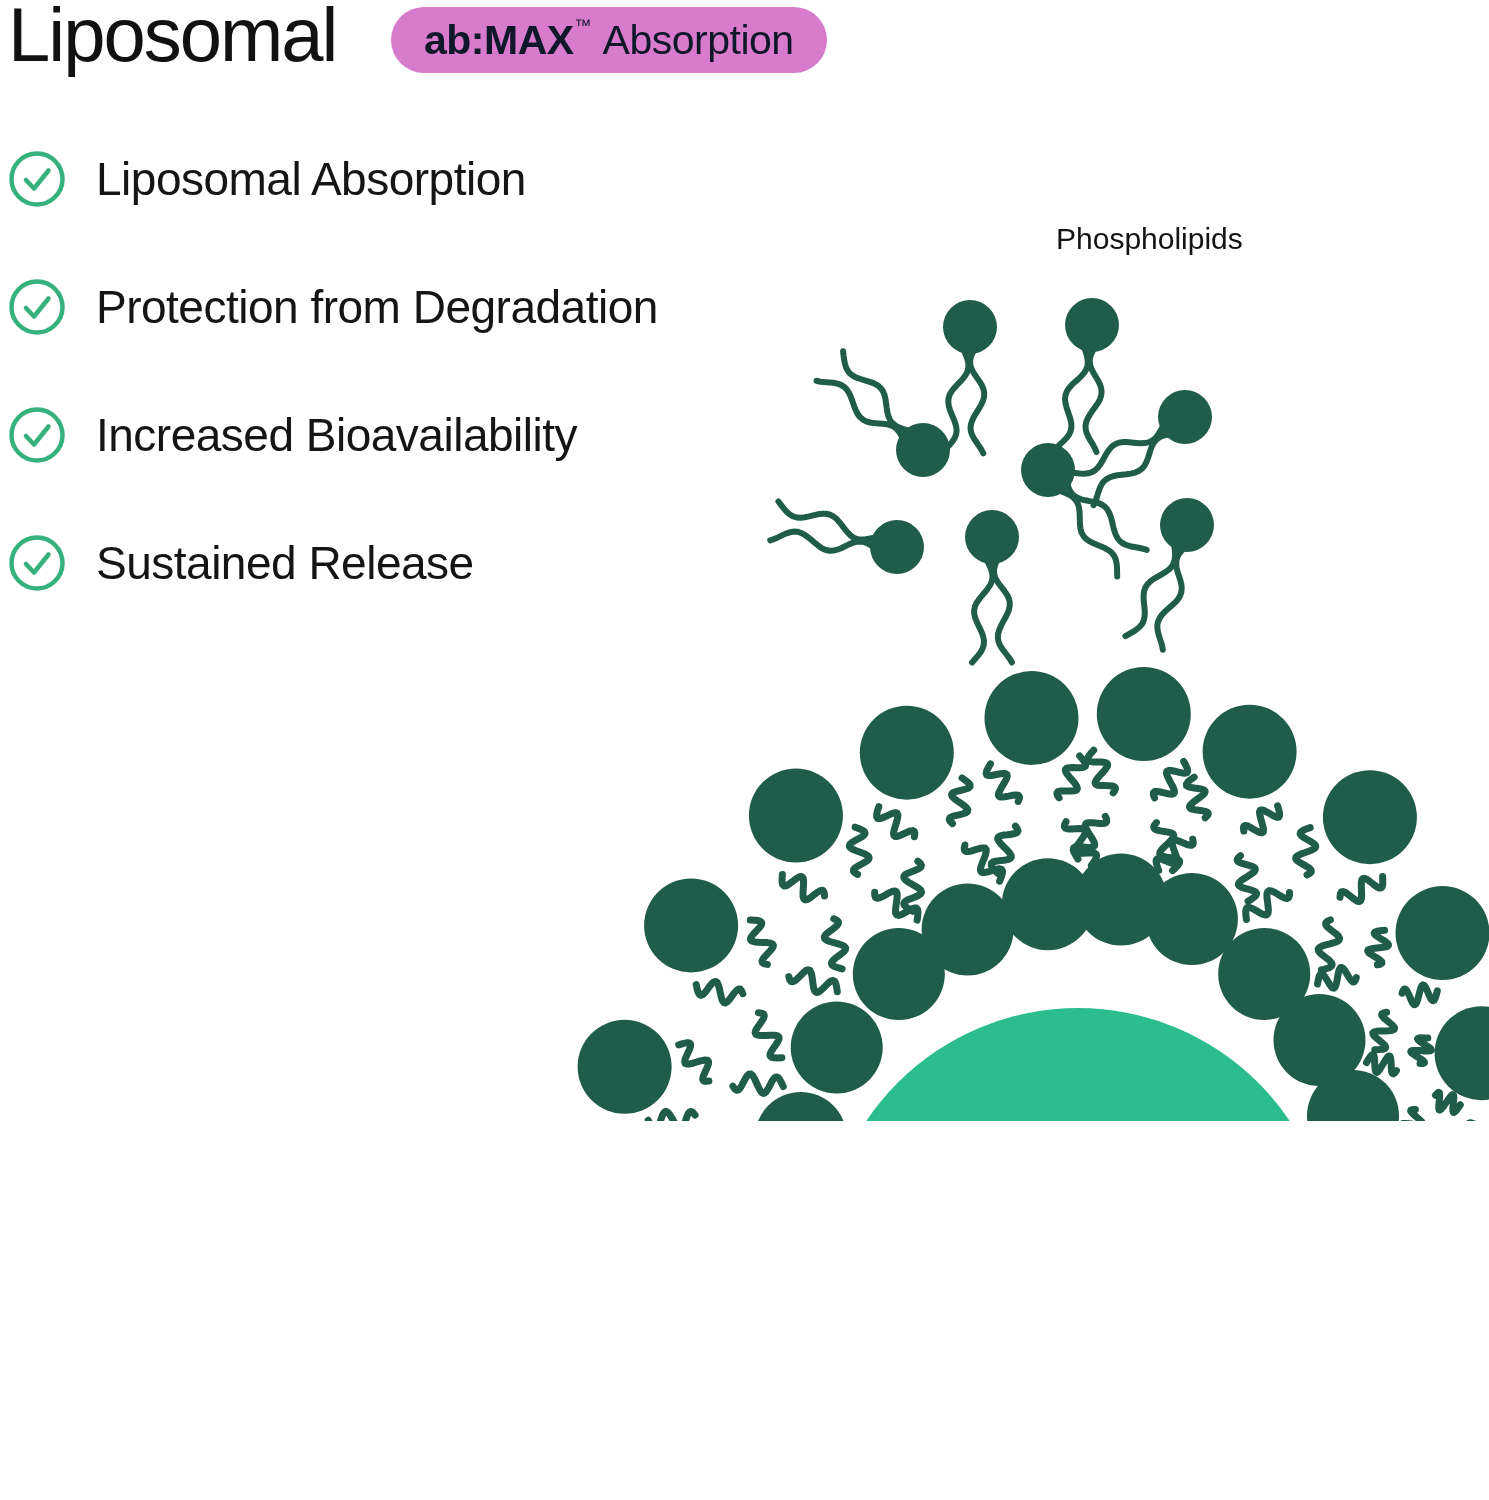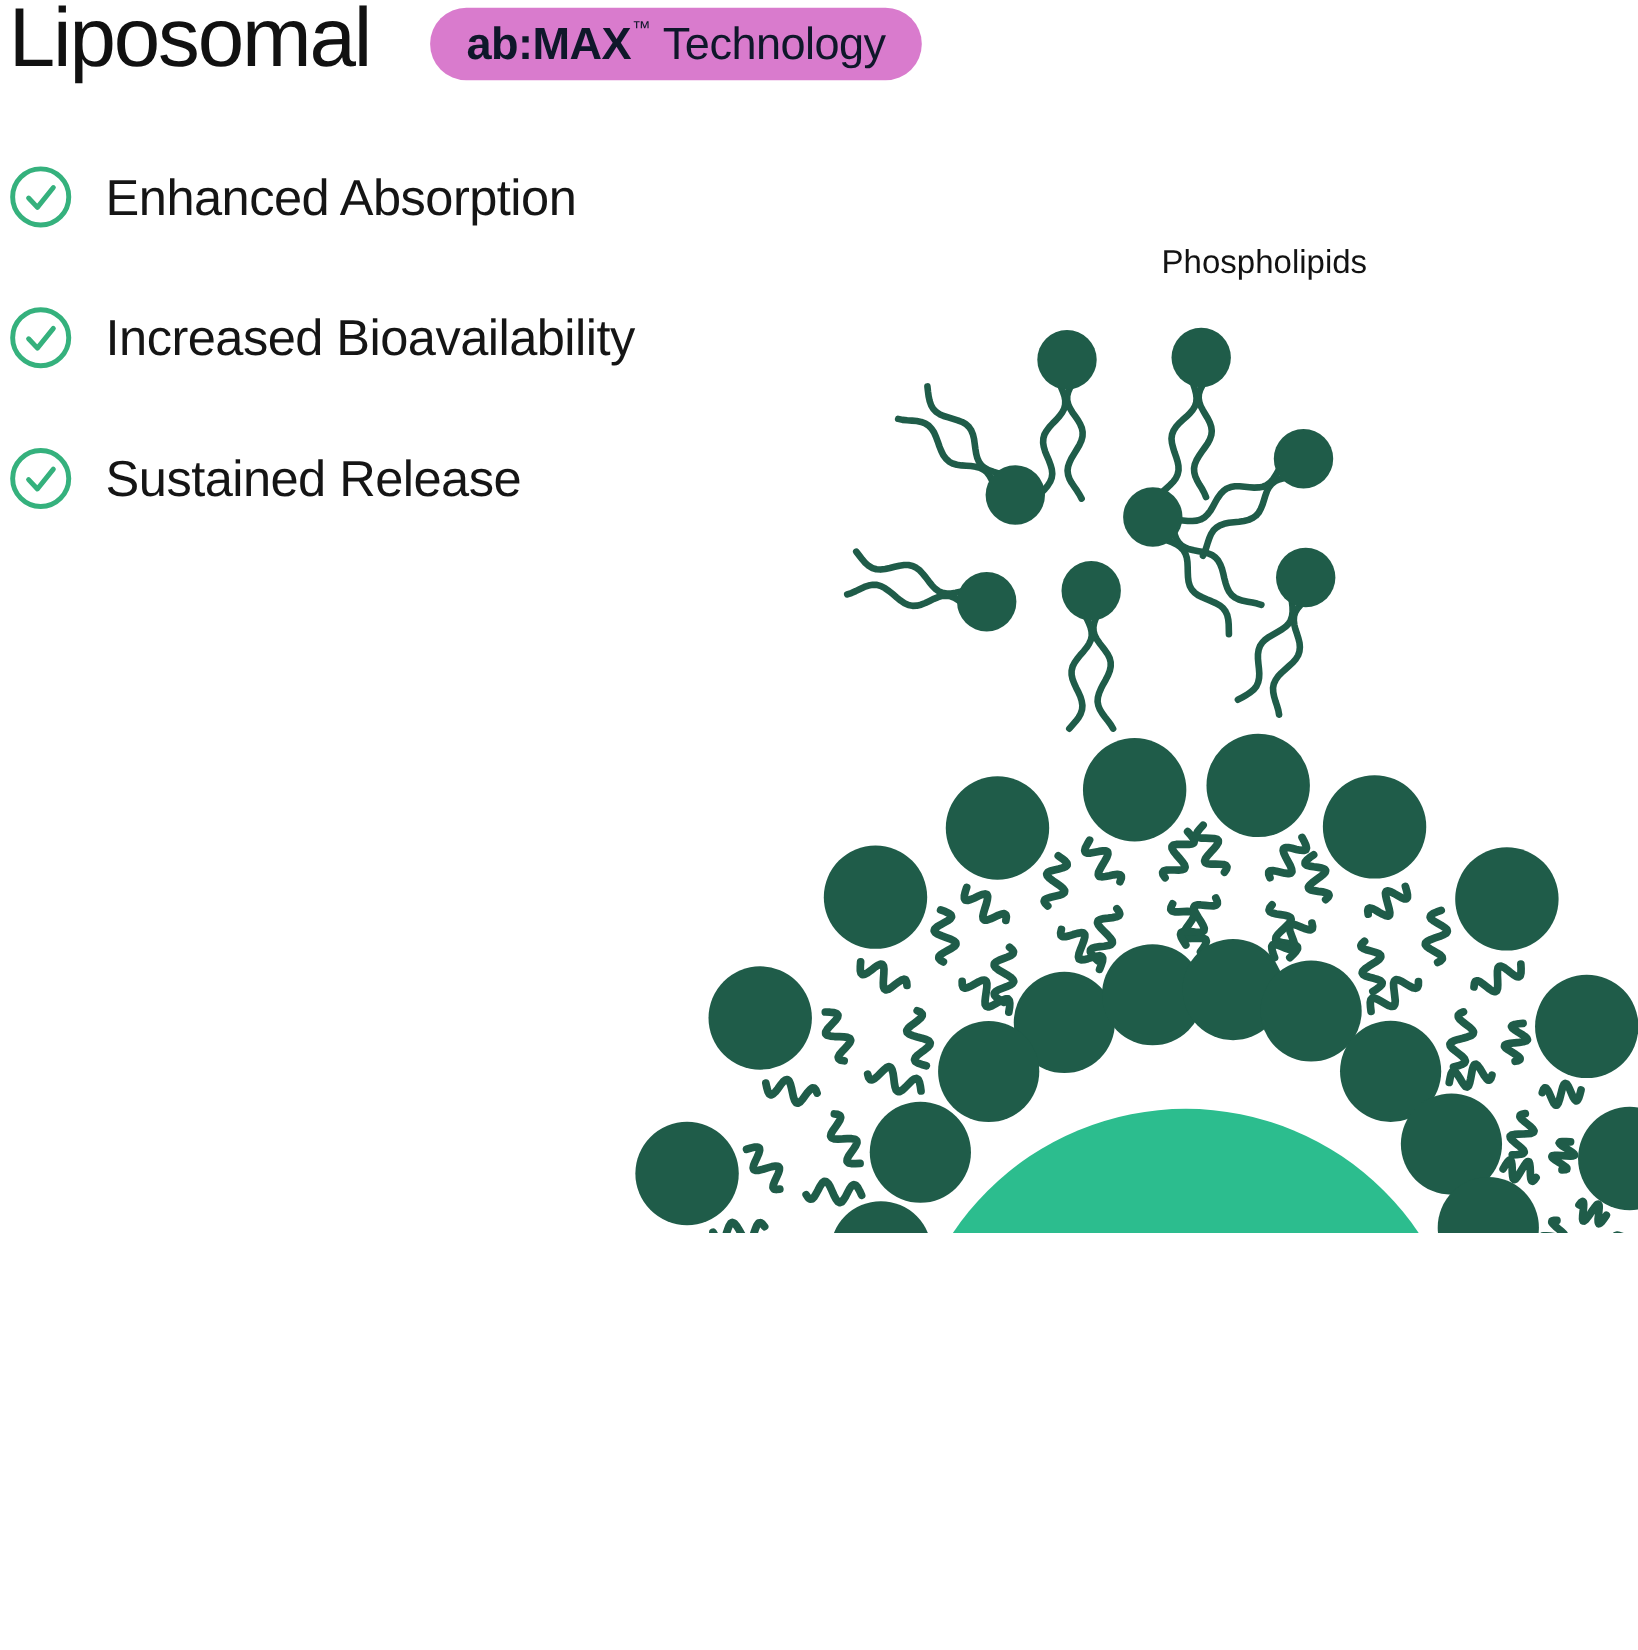--- a/index.html
+++ b/index.html
@@ -43,32 +43,41 @@
 </head>
 <body>
 
 <div class="canvas">
 
   <h1 class="page-title">Liposomal</h1>
 
   <div class="badge" style="background: rgb(217, 123, 205); color: #0f172a;">
     <span class="brand">ab:MAX</span>
       <span class="tm">™</span>
-      <span class="suffix">Technology</span>
+      <span class="suffix">Absorption</span>
   </div>
 
   <ul class="checklist" style="color: rgb(53, 177, 125);">
     <li class="check-row">
       <span class="check-icon">
         <svg width="58" height="58" viewBox="0 0 58 58">
             <circle cx="29" cy="29" r="25.5" fill="none" stroke="currentColor" stroke-width="4.5"></circle>
             <path d="M18 30 L26 38.5 L40.5 20.5" fill="none" stroke="currentColor" stroke-width="4.5" stroke-linecap="round" stroke-linejoin="round"></path>
           </svg>
       </span>
-      <span class="check-label">Enhanced Absorption</span>
+      <span class="check-label">Liposomal Absorption</span>
+    </li>
+    <li class="check-row">
+      <span class="check-icon">
+        <svg width="58" height="58" viewBox="0 0 58 58">
+            <circle cx="29" cy="29" r="25.5" fill="none" stroke="currentColor" stroke-width="4.5"></circle>
+            <path d="M18 30 L26 38.5 L40.5 20.5" fill="none" stroke="currentColor" stroke-width="4.5" stroke-linecap="round" stroke-linejoin="round"></path>
+          </svg>
+      </span>
+      <span class="check-label">Protection from Degradation</span>
     </li>
     <li class="check-row">
       <span class="check-icon">
         <svg width="58" height="58" viewBox="0 0 58 58">
             <circle cx="29" cy="29" r="25.5" fill="none" stroke="currentColor" stroke-width="4.5"></circle>
             <path d="M18 30 L26 38.5 L40.5 20.5" fill="none" stroke="currentColor" stroke-width="4.5" stroke-linecap="round" stroke-linejoin="round"></path>
           </svg>
       </span>
       <span class="check-label">Increased Bioavailability</span>
     </li>

